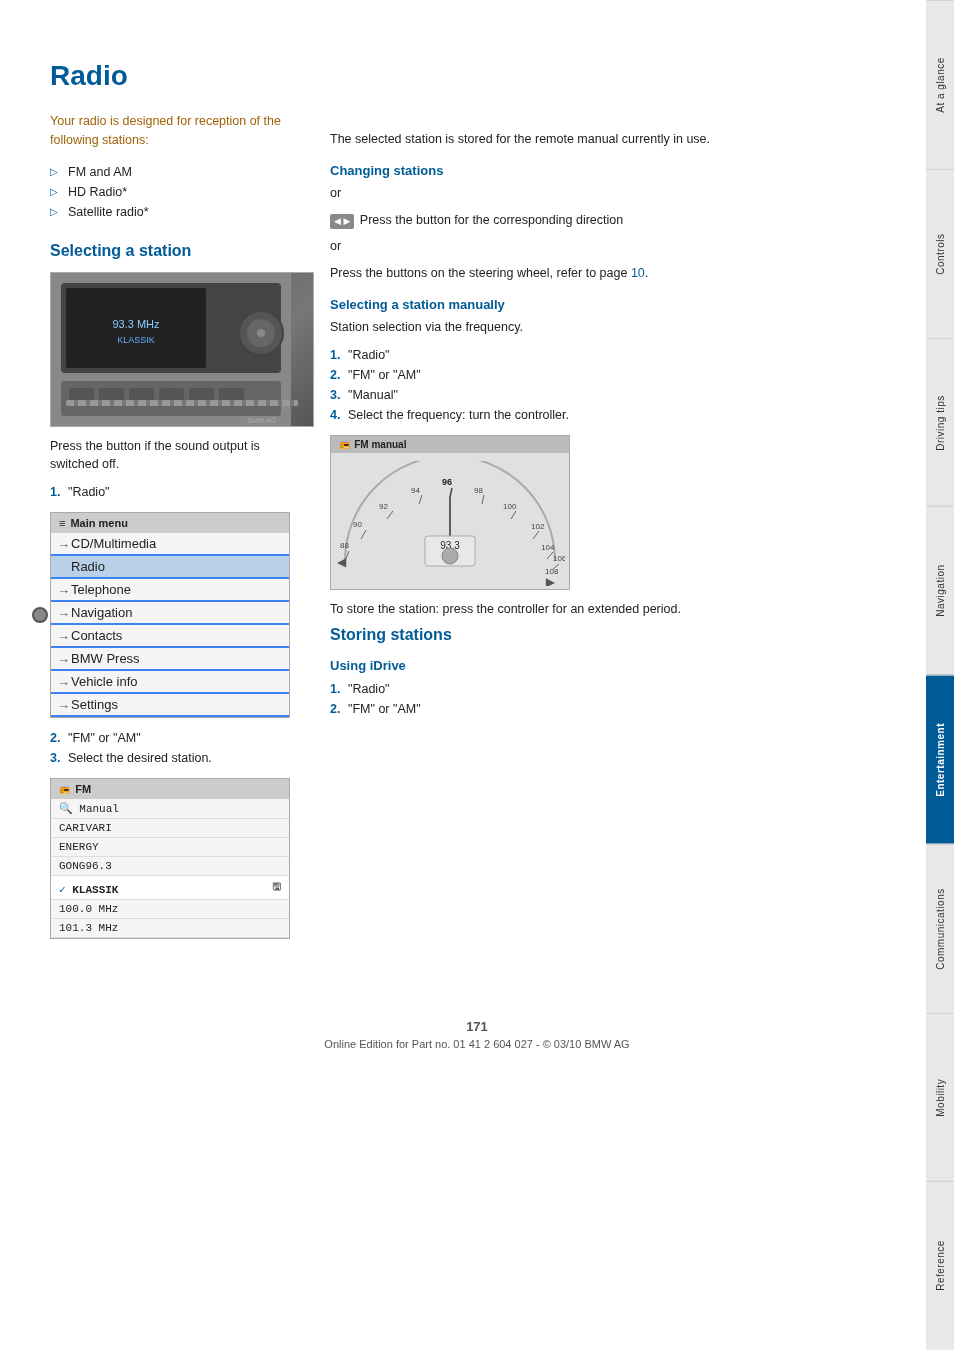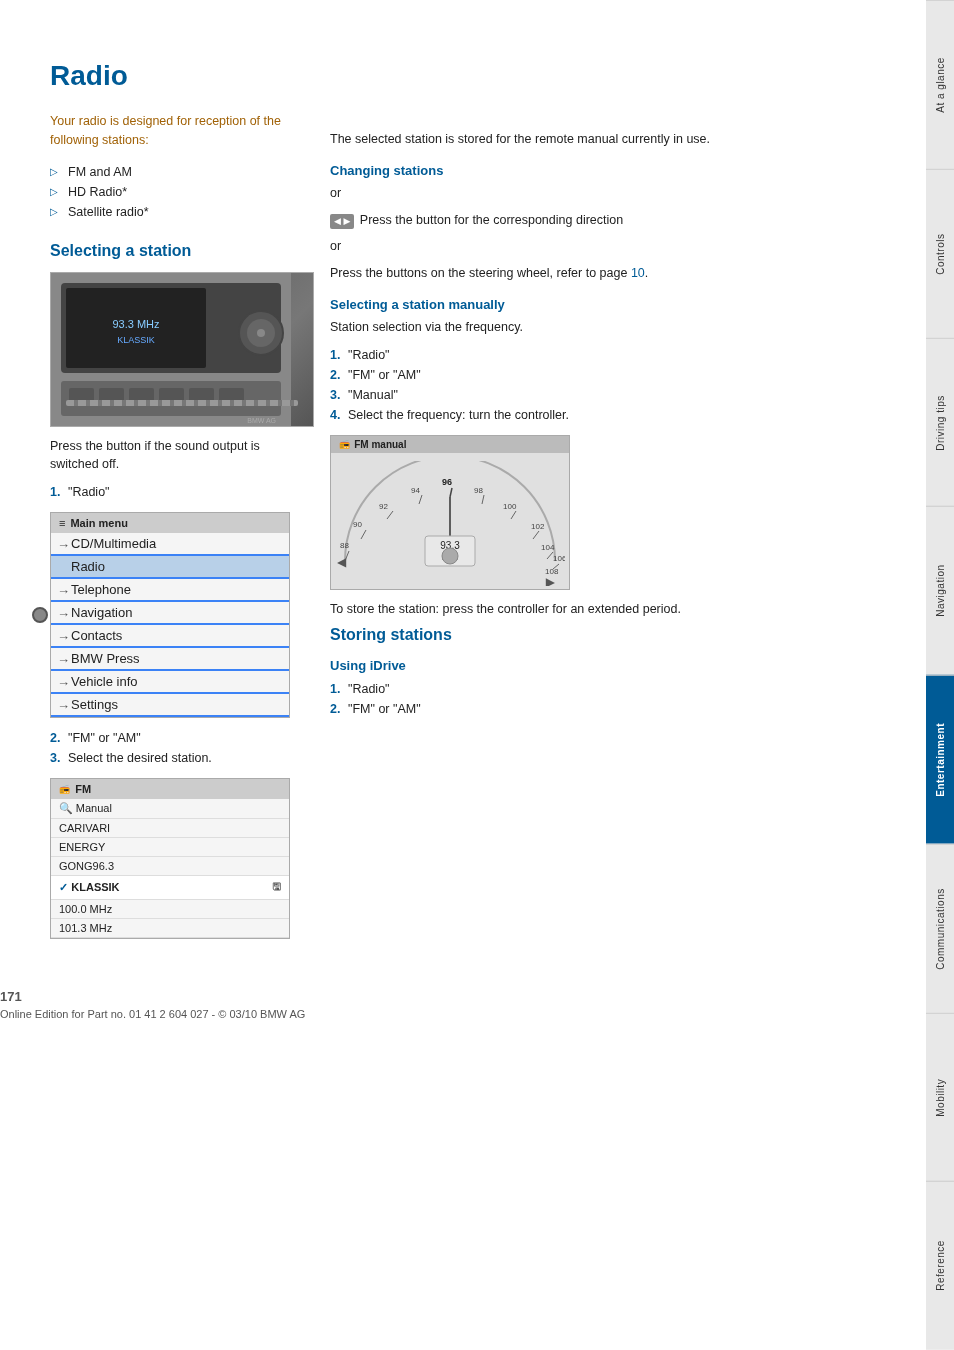--- a/index.html
+++ b/index.html
@@ -238,22 +238,23 @@
     }
     .fm-list-items {
       list-style: none;
     }
     .fm-list-items li {
       padding: 3px 8px;
       font-size: 11px;
       border-bottom: 1px solid #ddd;
       background: #f5f5f5;
       display: flex;
-      align-items: center;
+      align-items: flex-end;
       justify-content: space-between;
+      font-family: Liberation Mono, monospace;
     }
     .fm-list-items li.selected {
       background: #ffffff;
       font-weight: bold;
     }
     .fm-list-items li .check {
       color: #005b96;
     }
     .fm-list-items li .store-icon {
       font-size: 10px;
@@ -300,23 +301,24 @@
       background: #888;
       color: #fff;
       font-size: 9px;
       padding: 1px 4px;
       border-radius: 2px;
       margin-right: 2px;
     }
 
     
     .footer {
-      text-align: left;
+      text-align: center;
       font-size: 11px;
       color: #555;
+      margin-top: 30px;
       padding-bottom: 20px;
     }
     .page-number {
       font-size: 13px;
       font-weight: bold;
       margin-bottom: 4px;
     }
   </style>
 </head>
 <body>

